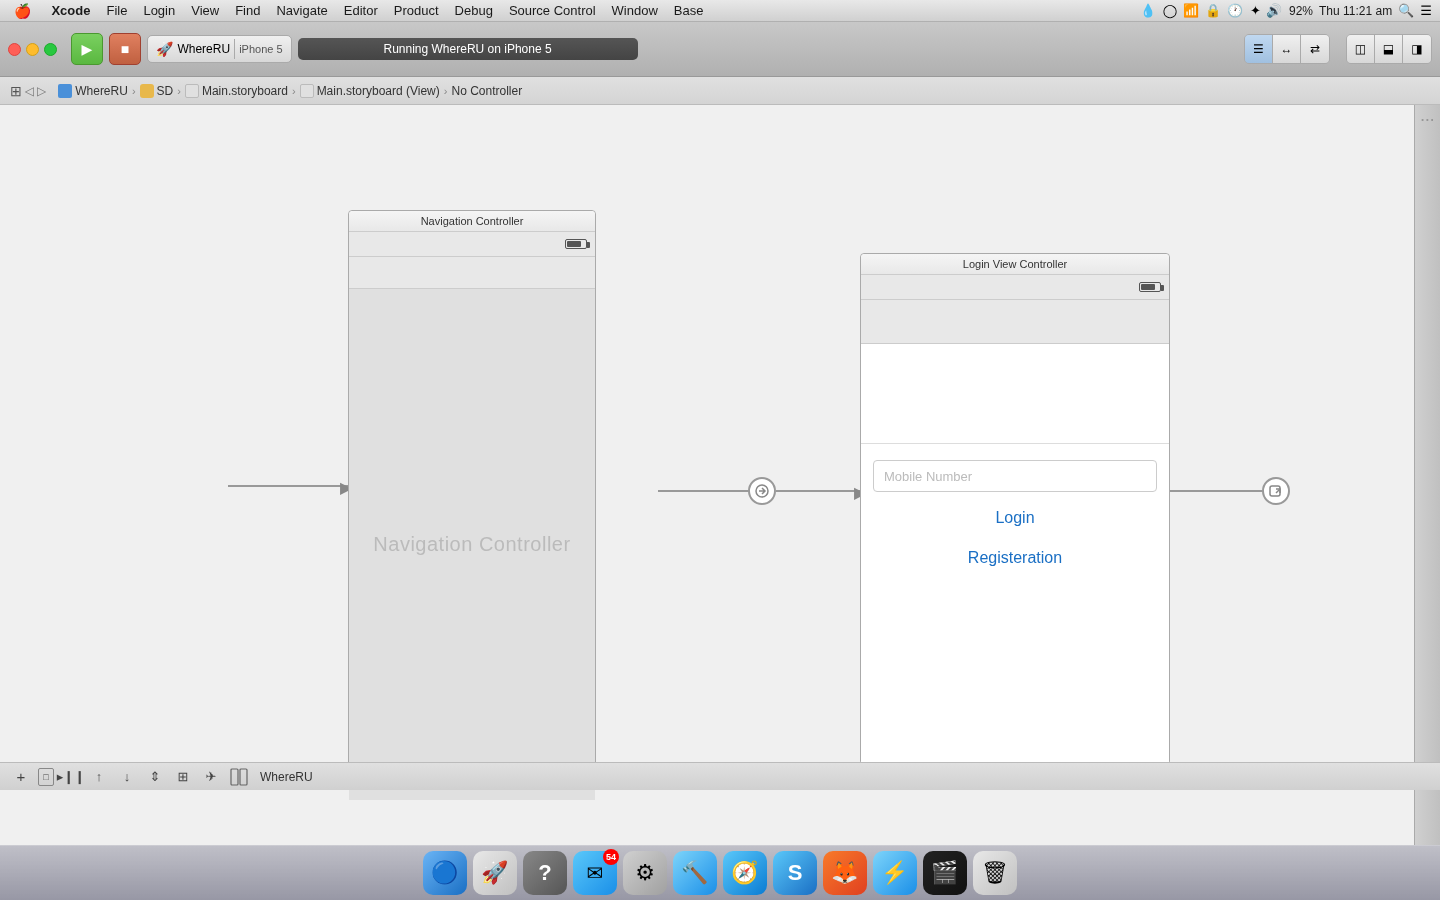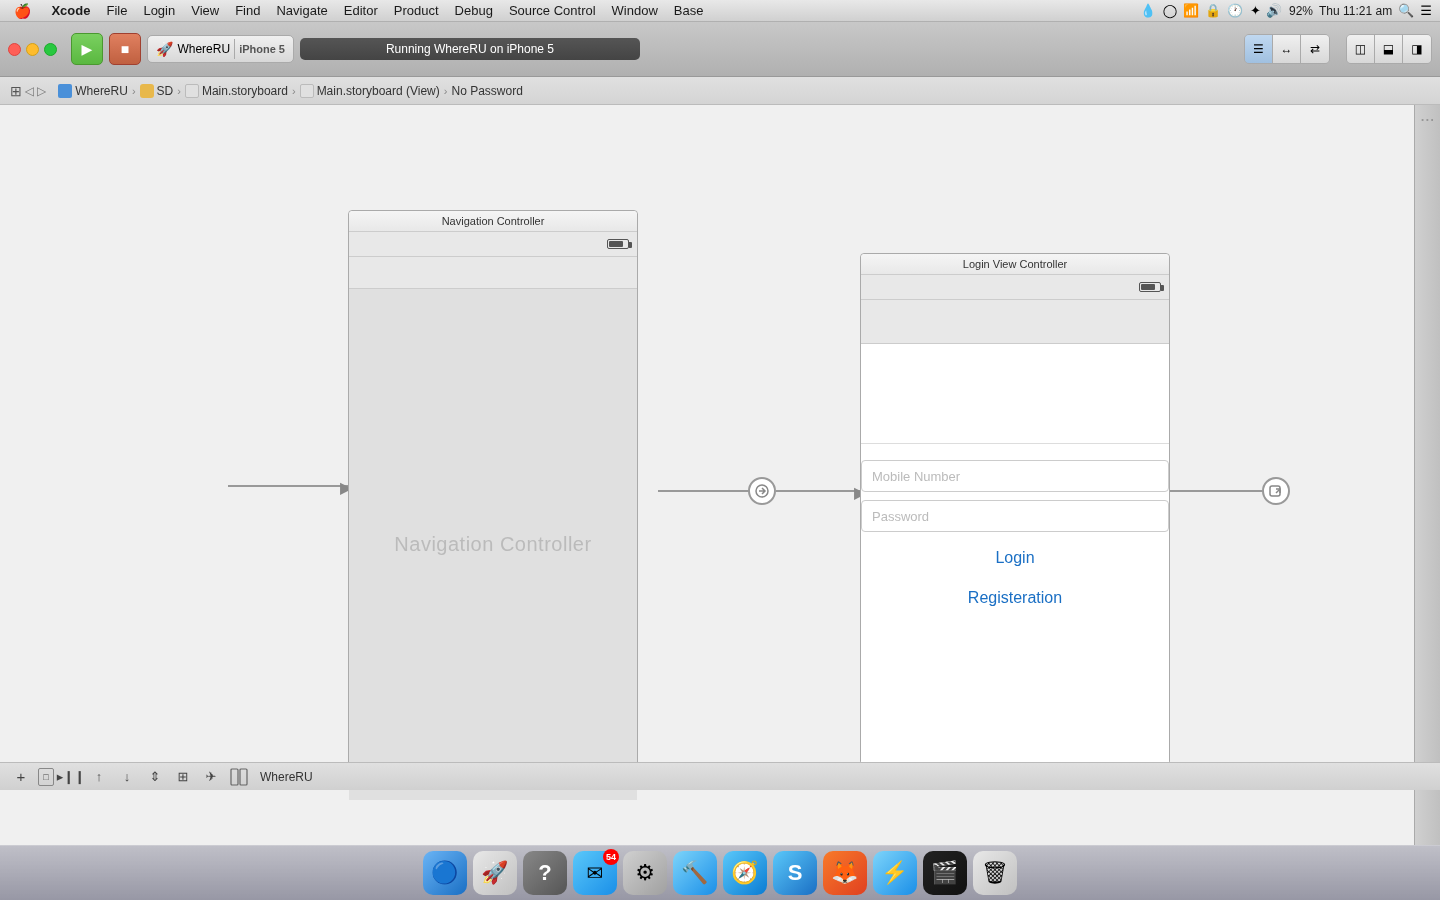--- a/index.html
+++ b/index.html
@@ -222,21 +222,21 @@
       padding: 4px 8px;
       font-size: 11px;
       text-align: center;
       color: #333;
       border-radius: 4px 4px 0 0;
     }
 
     #nav-controller {
       left: 348px;
       top: 105px;
-      width: 290px;
+      width: 248px;
       height: 570px;
     }
 
     .nav-status-bar {
       height: 25px;
       background: #e8e8e8;
       border-bottom: 1px solid #ccc;
       display: flex;
       align-items: center;
       justify-content: flex-end;
@@ -313,21 +313,21 @@
       border-bottom: 1px solid #ccc;
     }
 
     .login-content-top {
       height: 100px;
       background: white;
       border-bottom: 1px solid #ddd;
     }
 
     .login-form-area {
-      padding: 16px 0;
+      padding: 16px 12px;
       background: white;
     }
     .login-input-field {
       width: 100%;
       height: 32px;
       border: 1px solid #ccc;
       border-radius: 4px;
       padding: 0 10px;
       font-size: 13px;
       color: #aaa;
@@ -552,21 +552,21 @@
     <div class="tl-btn tl-green"></div>
   </div>
 
   <div class="toolbar-btn run-btn">▶</div>
   <div class="toolbar-btn stop-btn">■</div>
 
   <div class="scheme-selector">
     <span style="font-size:14px;">🚀</span>
     <span style="font-size:12px;">WhereRU</span>
     <div class="scheme-separator"></div>
-    <span style="font-size:11px;color:#555;font-weight:bold;">iPhone 5</span>
+    <span style="font-size:11px;color:#555;">iPhone 5</span>
   </div>
 
   <div class="status-bar-center">
     <div class="status-pill">Running WhereRU on iPhone 5</div>
   </div>
 
   <div class="toolbar-right">
     <div class="editor-btn-group">
       <div class="editor-btn active">☰</div>
       <div class="editor-btn">↔</div>
@@ -600,21 +600,21 @@
   <div class="breadcrumb-item">
     <span class="breadcrumb-icon icon-storyboard"></span>
     <span>Main.storyboard</span>
   </div>
   <span class="breadcrumb-arrow">›</span>
   <div class="breadcrumb-item">
     <span class="breadcrumb-icon icon-storyboard"></span>
     <span>Main.storyboard (View)</span>
   </div>
   <span class="breadcrumb-arrow">›</span>
-  <span>No Password</span>
+  <span>No Controller</span>
 </div>
 
 <div id="main-content">
   <div id="canvas">
 
     <div style="
       position:absolute;
       left:228px; top:380px;
       width:120px; height:2px;
       background:#999;
@@ -672,23 +672,20 @@
         <div class="login-status-bar">
           <div class="battery-icon">
             <div class="battery-fill"></div>
           </div>
         </div>
         <div class="login-nav-bar"></div>
         <div class="login-content-top"></div>
         <div class="login-form-area">
           <div class="login-input-field">
             <span style="color:#bbb;font-size:13px;">Mobile Number</span>
-          </div>
-          <div class="login-input-field">
-            <span style="color:#bbb;font-size:13px;">Password</span>
           </div>
           <div class="login-button">
             <span style="color:#1a6fc4;font-size:16px;">Login</span>
           </div>
           <div class="register-button">
             <span style="color:#1a6fc4;font-size:16px;">Registeration</span>
           </div>
         </div>
         <div class="login-bottom-area"></div>
       </div>

